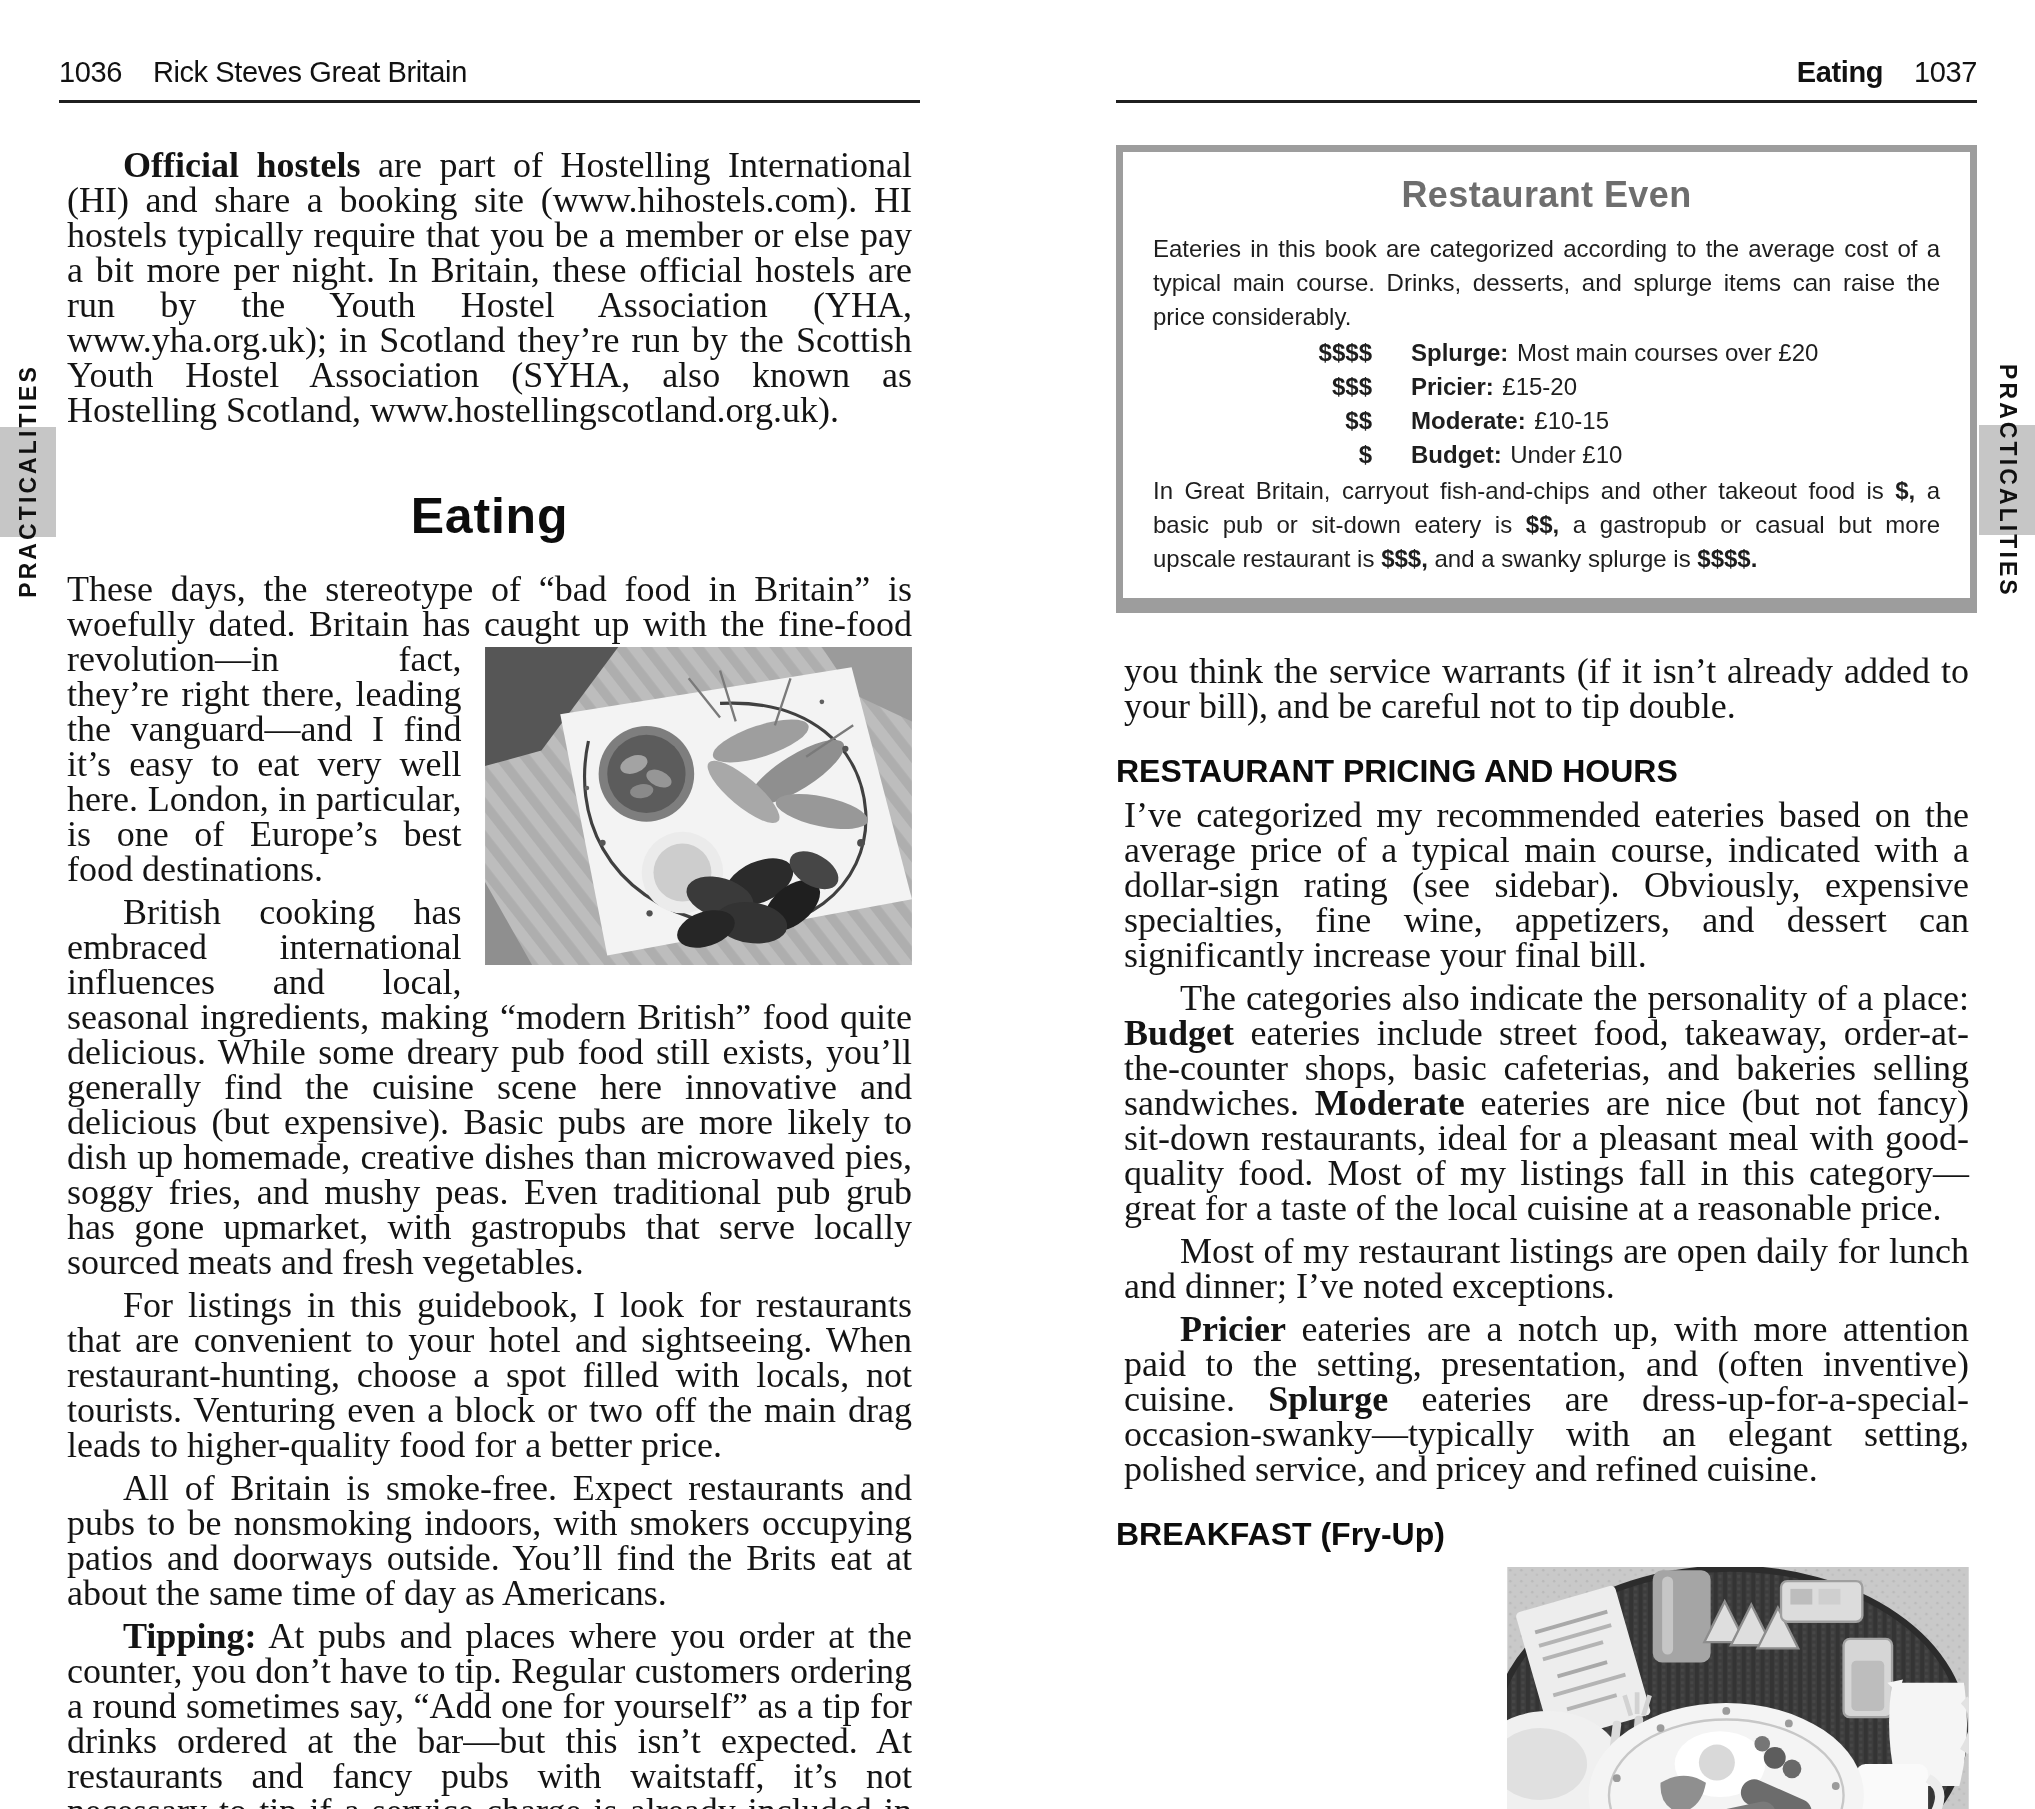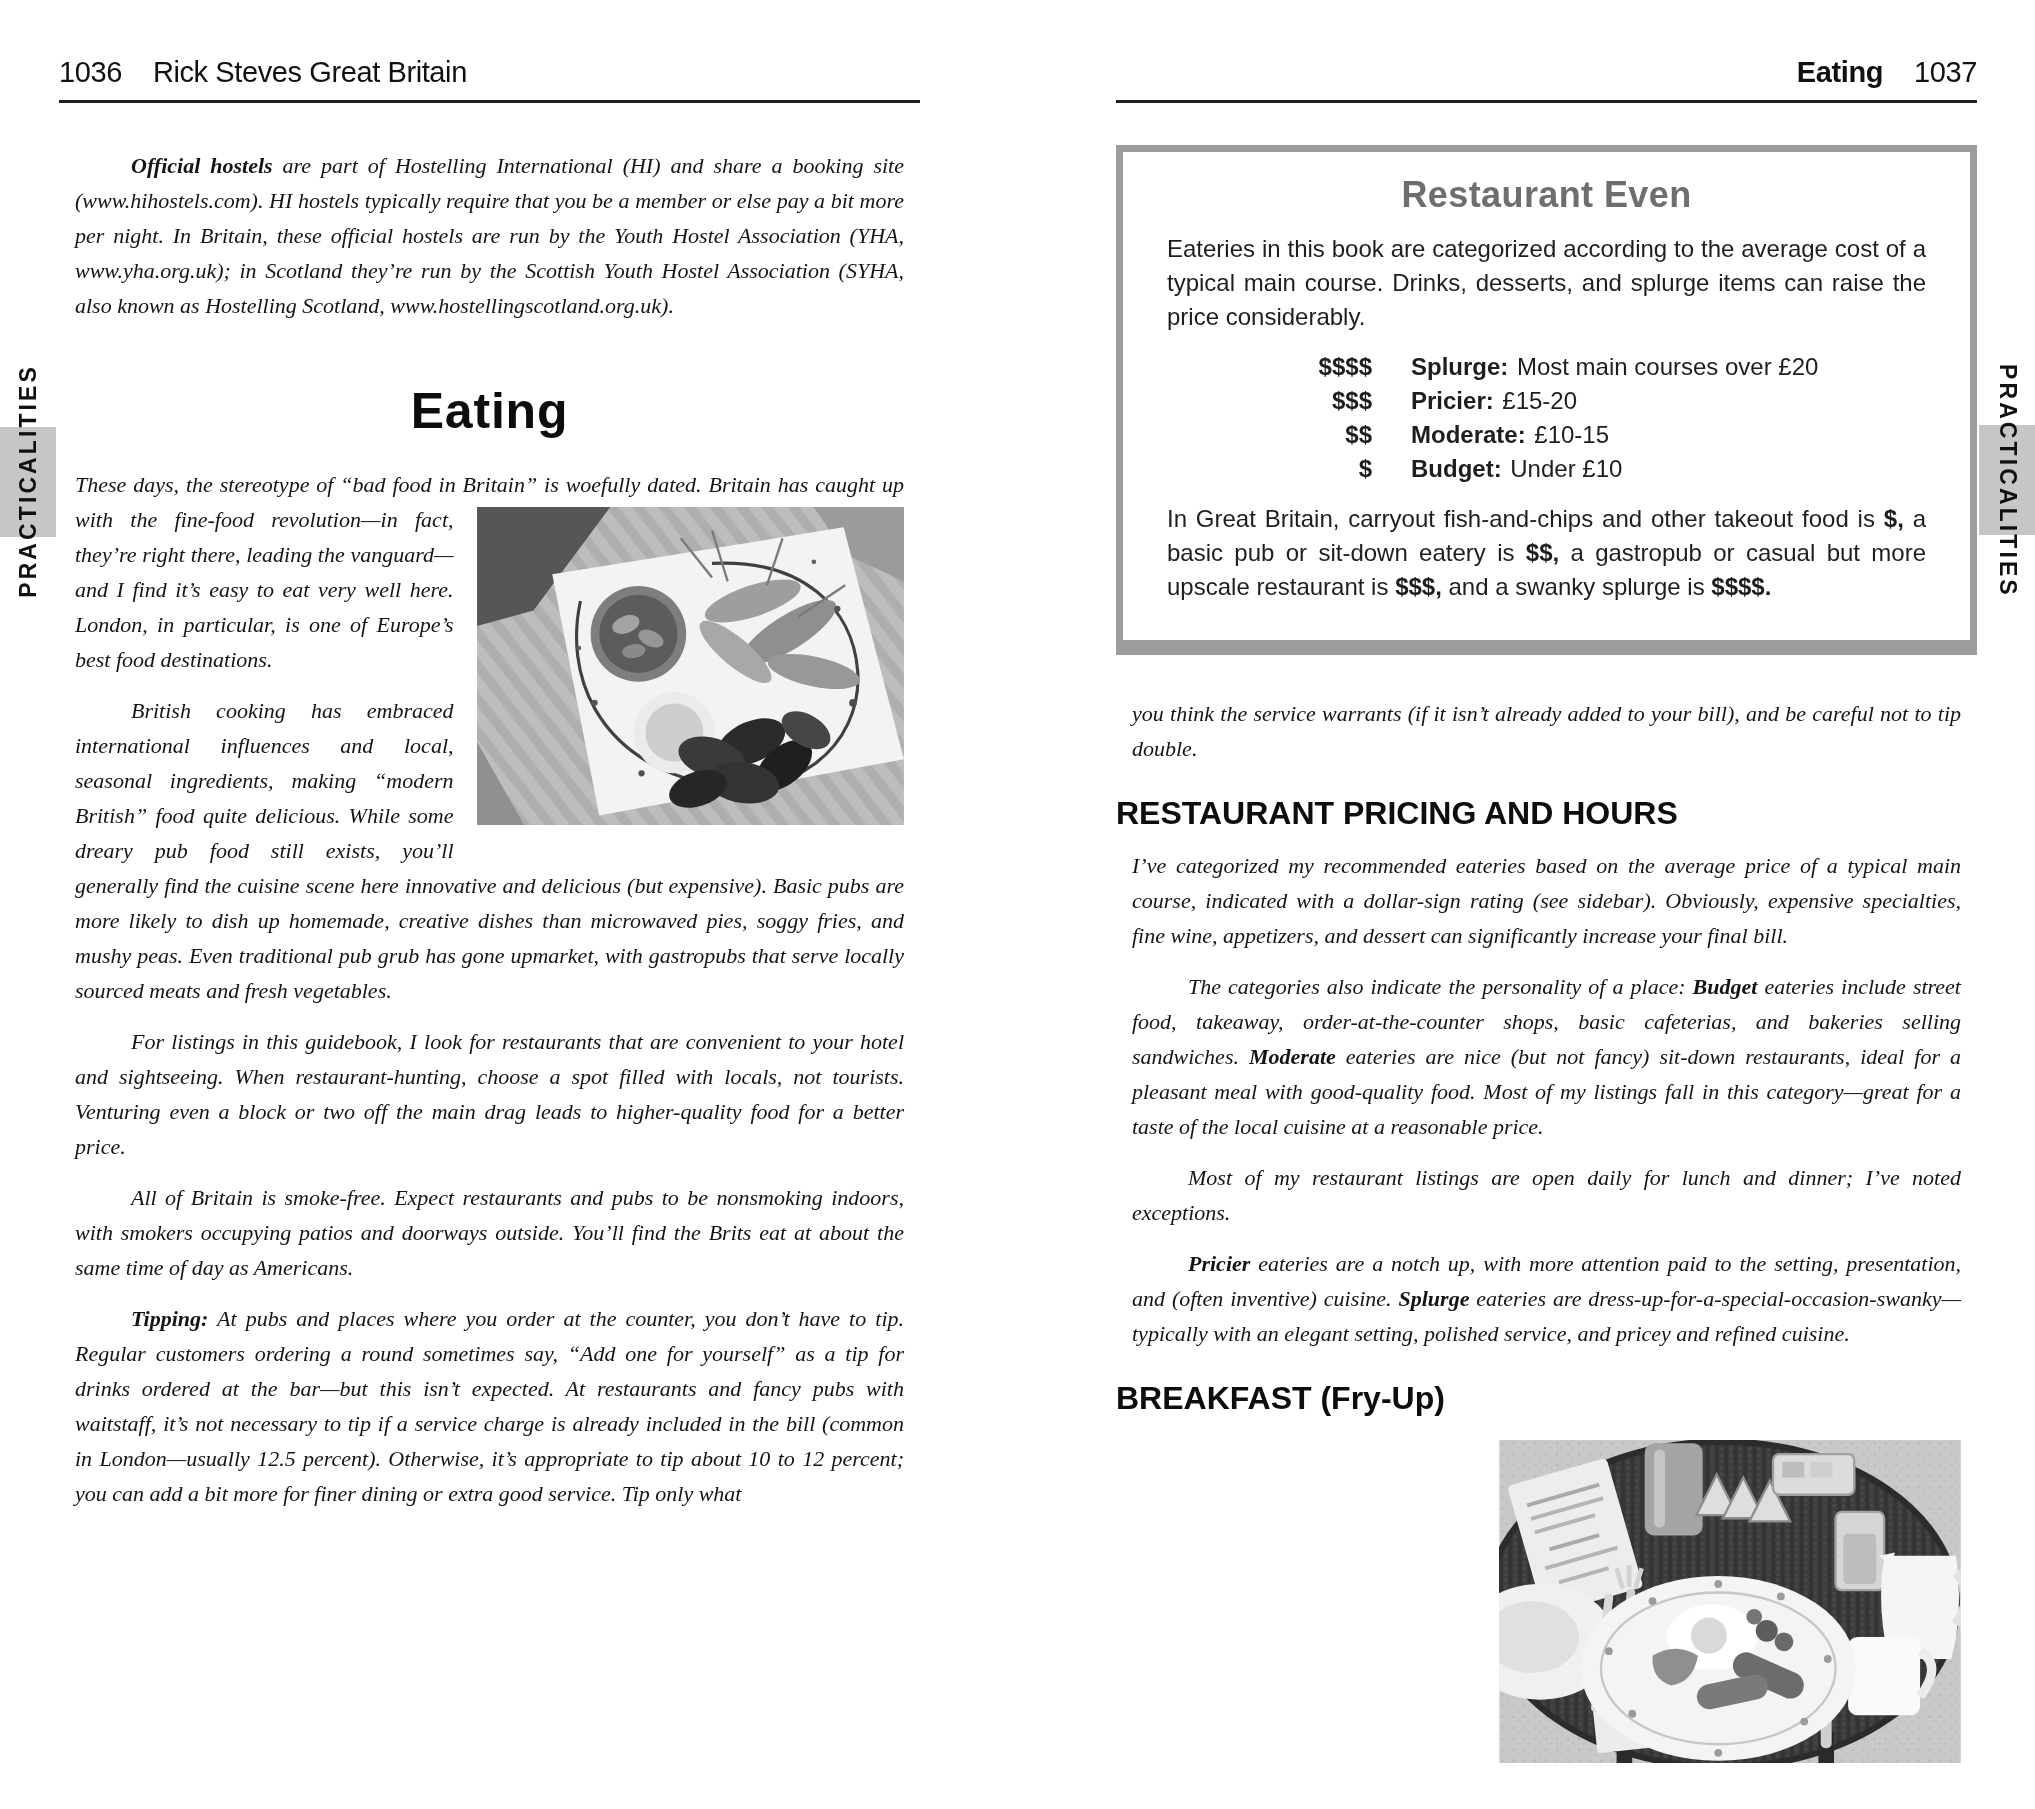--- a/index.html
+++ b/index.html
@@ -17,21 +17,21 @@
     height:58px; border-bottom:3.1px solid #1f1f1f;
     display:flex; align-items:flex-end; padding-bottom:11px;
     font-family:"Liberation Sans","DejaVu Sans",sans-serif;
     font-size:29px; letter-spacing:-0.4px; color:#111;
   }
   .running-head.right { justify-content:flex-end; }
   .rh-gap { display:inline-block; width:31px; }
   .rh-bold { font-weight:700; }
 
   
-  .bodytext { font-size:22px; line-height:35px; text-align:justify; margin:16px;font-style:italic; }
+  .bodytext { font-size:36px; line-height:35px; text-align:justify; margin:8px; }
   .indent { text-indent:56px; }
   .lead-bold { font-weight:700; }
 
   h1.eating {
     font-family:"Liberation Sans","DejaVu Sans",sans-serif;
     font-size:50px; line-height:55px; font-weight:700; letter-spacing:0.8px;
     text-align:center; margin:61px 0 28px 0; color:#0d0d0d;
   }
   h2.section-head {
     font-family:"Liberation Sans","DejaVu Sans",sans-serif;
@@ -52,21 +52,21 @@
   .code-box {
     margin-top:42px;
     border:7px solid #9d9d9d; border-bottom-width:15px;
     padding:19px 28px 20.4px 28px;
     font-family:"Liberation Sans","DejaVu Sans",sans-serif;
   }
   .box-title {
     text-align:center; font-size:36px; line-height:42px; font-weight:700;
     color:#6e6e6e; margin:3.1px 0 15.7px 0; letter-spacing:0.4px;
   }
-  .box-text { font-size:24px; line-height:34px; text-align:justify; margin:16px; color:#1e1e1e; }
+  .box-text { font-size:24px; line-height:34px; text-align:justify; margin:2px; color:#1e1e1e; }
   .rating-row { display:flex; font-size:24px; line-height:34px; color:#1e1e1e; }
   .rating-dollars { flex:none; width:221px; text-align:right; font-weight:700; }
   .rating-main { margin-left:39px; }
   .rating-main b { margin-right:8.6px; }
 
   
   .tab-block { position:absolute; width:56px; height:110px; background:#c6c6c6; }
   #tab-block-left  { left:0; top:427px; }
   #tab-block-right { right:0; top:425px; }
   .tab-text {

